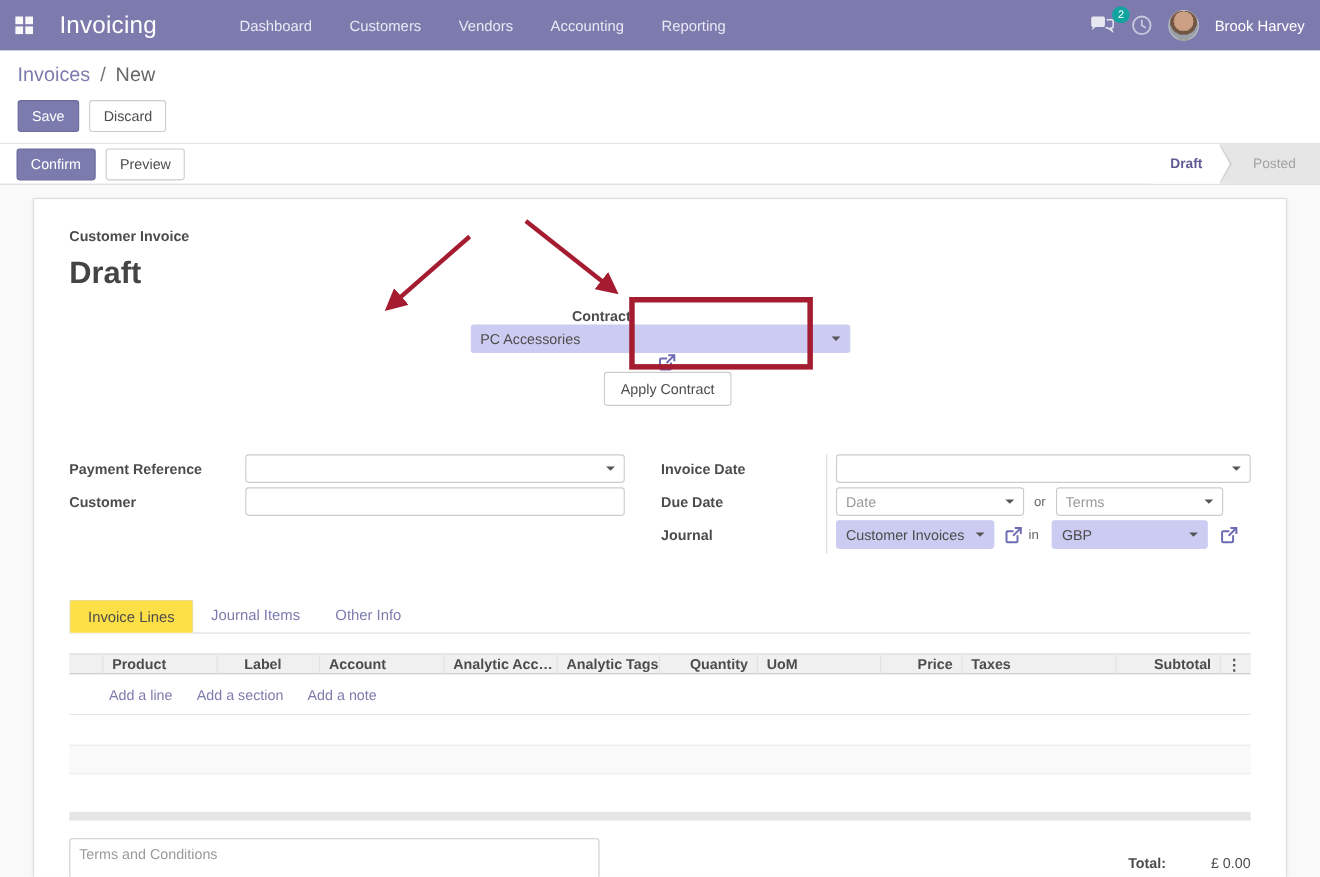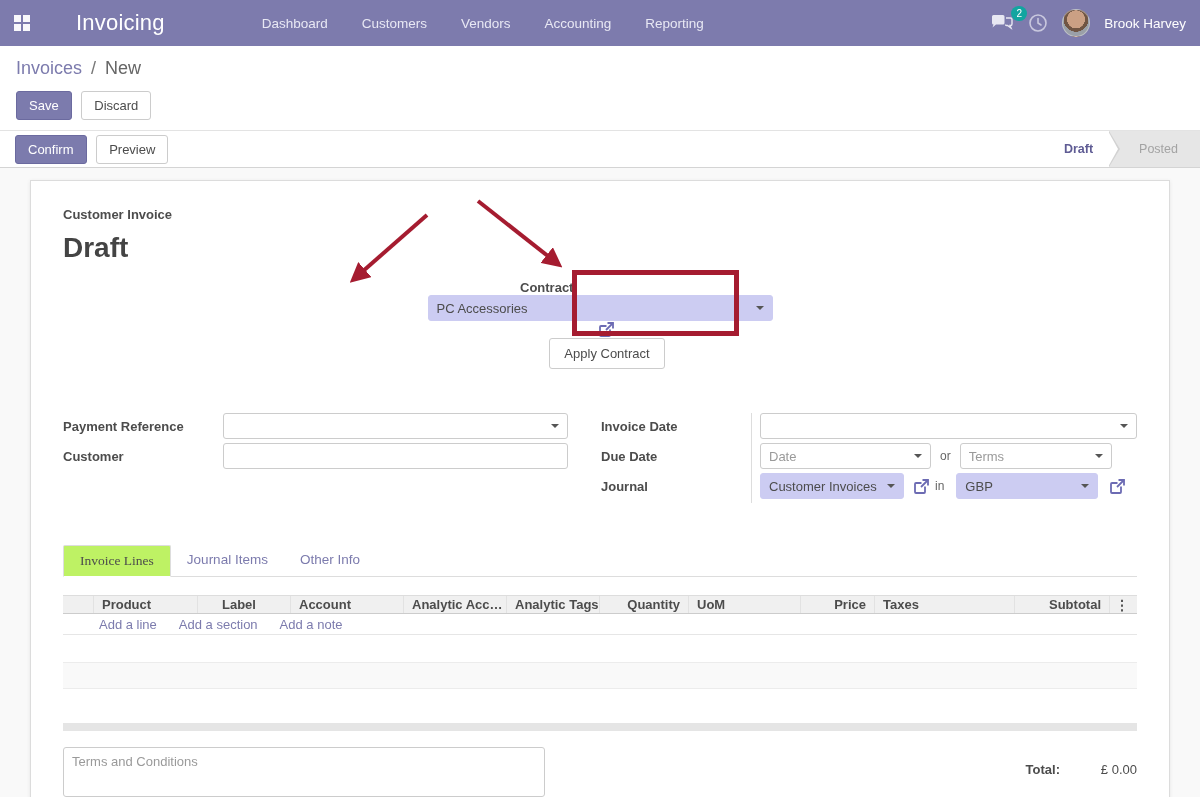--- a/index.html
+++ b/index.html
@@ -1,20 +1,20 @@
 <!DOCTYPE html>
 <html><head>
 <meta charset="utf-8">
 <style>
   * { box-sizing: border-box; margin: 0; padding: 0; }
   html,body { width:1200px; height:797px; overflow:hidden; }
   body { font-family:"Liberation Sans", sans-serif; font-size:13px; color:#4c4c4c; background:#fff; position:relative; }
 
   
-  .navbar { height:46px; background:#7d7bad; display:flex; align-items:center; color:#f0f0f8;gap:22px; }
+  .navbar { height:46px; background:#7d7bad; display:flex; align-items:center; color:#f0f0f8; }
   .apps-btn { width:44px; height:46px; display:flex; align-items:center; justify-content:center; cursor:pointer; }
   .apps-grid { display:grid; grid-template-columns:7px 7px; grid-gap:2px; }
   .apps-grid span { width:7px; height:7px; background:#ffffff; opacity:.95; }
   .brand { font-size:22px; color:#fff; margin:0 10px; letter-spacing:.2px; }
   .nav-menu { display:flex; margin-left:52px; gap:8px; }
   .nav-menu a { color:#e8e8f4; text-decoration:none; padding:6px 13px; font-size:13.5px; cursor:pointer; }
   .nav-right { margin-left:auto; display:flex; align-items:center; gap:14px; padding-right:14px; }
   .icon-wrap { position:relative; display:flex; align-items:center; cursor:pointer; }
   .badge { position:absolute; top:-8px; right:-13px; background:#12a5a0; color:#fff; font-size:10px; min-width:16px; height:15px; border-radius:8px; display:flex; align-items:center; justify-content:center; padding:0 4px; }
   .avatar { width:28px; height:28px; border-radius:50%; overflow:hidden;
@@ -75,32 +75,32 @@
   .col-right .labels { width:150px; display:flex; flex-direction:column; }
   .col-right .fields { flex:1; border-left:1px solid #ddd; padding-left:8px; display:flex; flex-direction:column; }
   .labels .o-label { height:26px; margin-bottom:4px; display:flex; align-items:center; }
   .fields .field-row { margin-bottom:4px; }
   .w-full { width:100%; }
   .small-text { font-size:12px; color:#666; margin:0 9px; }
 
   
   .tabs { margin-top:42px; border-bottom:1px solid #ddd; display:flex; }
   .tab { padding:7px 16px; font-size:13.5px; color:#7c7bad; cursor:pointer; }
-  .tab.active { background:#bef264; border:1px solid #ddd; border-bottom:1px solid #fff; margin-bottom:-1px; color:#4c4c4c; border-radius:2px 2px 0 0;font-family:Liberation Serif, serif; }
+  .tab.active { background:#fde047; border:1px solid #ddd; border-bottom:1px solid #fff; margin-bottom:-1px; color:#4c4c4c; border-radius:2px 2px 0 0; }
 
   
   .lines-table { margin-top:18px; }
   .thead { display:flex; background:#f0f0f0; border-top:1px solid #ddd; border-bottom:1px solid #ccc; height:19px; align-items:flex-end; font-weight:bold; font-size:13px; color:#4c4c4c; }
   .th { padding:0 8px; overflow:hidden; white-space:nowrap; border-left:1px solid #e2e2e2; height:100%; display:flex; align-items:center; }
   .th:first-child { border-left:none; }
   .th.num { justify-content:flex-end;padding-left:30px; }
   .c-handle{width:30px;} .c-product{width:104px;} .c-label{width:93px;padding-left:24px;} .c-account{width:113px;}
   .c-ana{width:103px;} .c-tags{width:93px;} .c-qty{width:89px;} .c-uom{width:112px;}
   .c-price{width:74px;} .c-taxes{width:140px;} .c-sub{width:95px;} .c-dots{width:28px; justify-content:flex-end; color:#555; font-size:14px;}
-  .add-row { display:flex; align-items:center; height:21px; border-bottom:1px solid #e6e6e6; padding-left:36px; gap:22px; }
+  .add-row { display:flex; align-items:center; height:37px; border-bottom:1px solid #e6e6e6; padding-left:36px; gap:22px; }
   .add-row a { color:#7c7bad; text-decoration:none; font-size:13px; cursor:pointer; }
   .empty-row { height:27px; }
   .empty-row.stripe { background:#f9f9f9; border-top:1px solid #ececec; border-bottom:1px solid #ececec; }
   .hscroll-bar { height:8px; background:#e5e5e5; margin-top:7px; }
 
   
   .sheet-footer { display:flex; margin-top:16px; }
   .terms-box { width:482px; height:50px; border:1px solid #ccc; border-radius:3px; resize:none; padding:6px 8px; font-family:"Liberation Sans", sans-serif; font-size:13px; color:#4c4c4c; }
   .terms-box::placeholder { color:#9a9a9a; }
   .totals { margin-left:auto; padding-top:15px; display:flex; align-items:baseline; }

